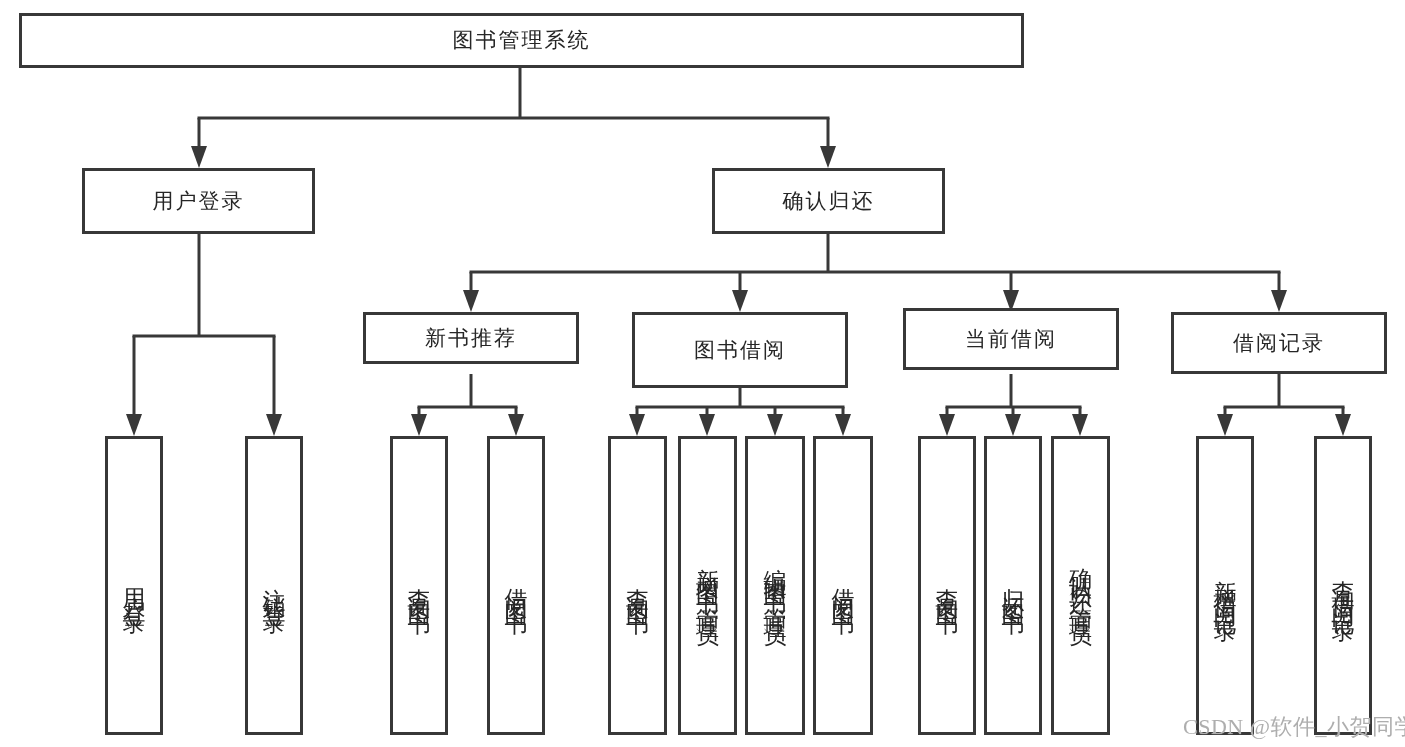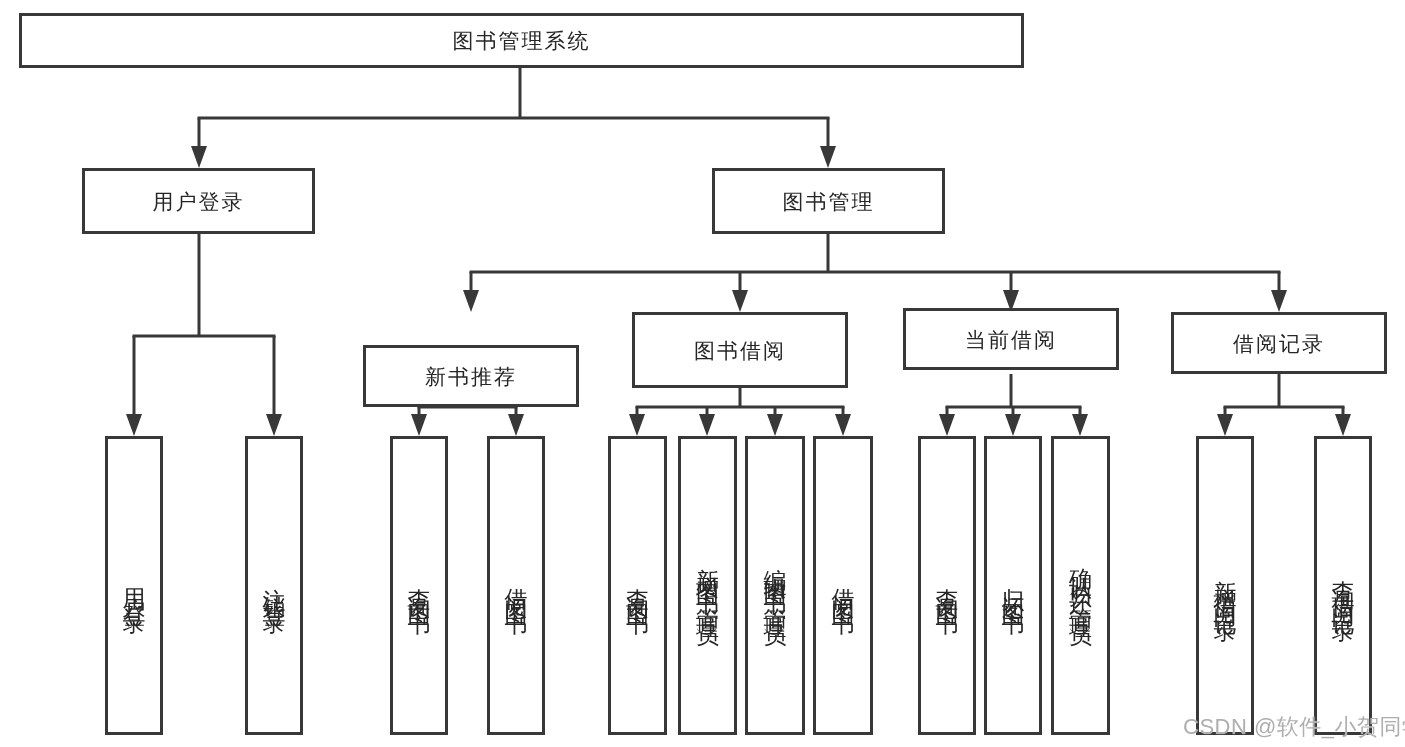--- a/index.html
+++ b/index.html
@@ -1,21 +1,21 @@
 <!DOCTYPE html>
 <html><head>
 <meta charset="utf-8">
 <style>
   html, body { margin: 0; padding: 0; background: #ffffff; }
   .canvas {
     position: relative;
     width: 1405px;
     height: 747px;
     background: #ffffff;
-    font-family: Liberation Sans, sans-serif;
+    font-family: Liberation Serif, serif;
     overflow: hidden;
   }
   svg.connectors {
     position: absolute;
     left: 0; top: 0;
     width: 1405px; height: 747px;
     pointer-events: none;
   }
   .node {
     position: absolute;
@@ -128,24 +128,24 @@
   </svg>
 
   <div class="node h" style="left:19px; top:13px; width:1005px; height:55px;">
     <span class="label">图书管理系统</span>
   </div>
 
   <div class="node h" style="left:82px; top:168px; width:233px; height:66px;">
     <span class="label">用户登录</span>
   </div>
   <div class="node h" style="left:712px; top:168px; width:233px; height:66px;">
-    <span class="label">图书管理</span>
-  </div>
-
-  <div class="node h" style="left:363px; top:312px; width:216px; height:62px;margin-top:33px;">
+    <span class="label">确认归还</span>
+  </div>
+
+  <div class="node h" style="left:363px; top:312px; width:216px; height:52px;">
     <span class="label">新书推荐</span>
   </div>
   <div class="node h" style="left:632px; top:312px; width:216px; height:76px;">
     <span class="label">图书借阅</span>
   </div>
   <div class="node h" style="left:903px; top:308px; width:216px; height:62px;">
     <span class="label">当前借阅</span>
   </div>
   <div class="node h" style="left:1171px; top:312px; width:216px; height:62px;">
     <span class="label">借阅记录</span>

